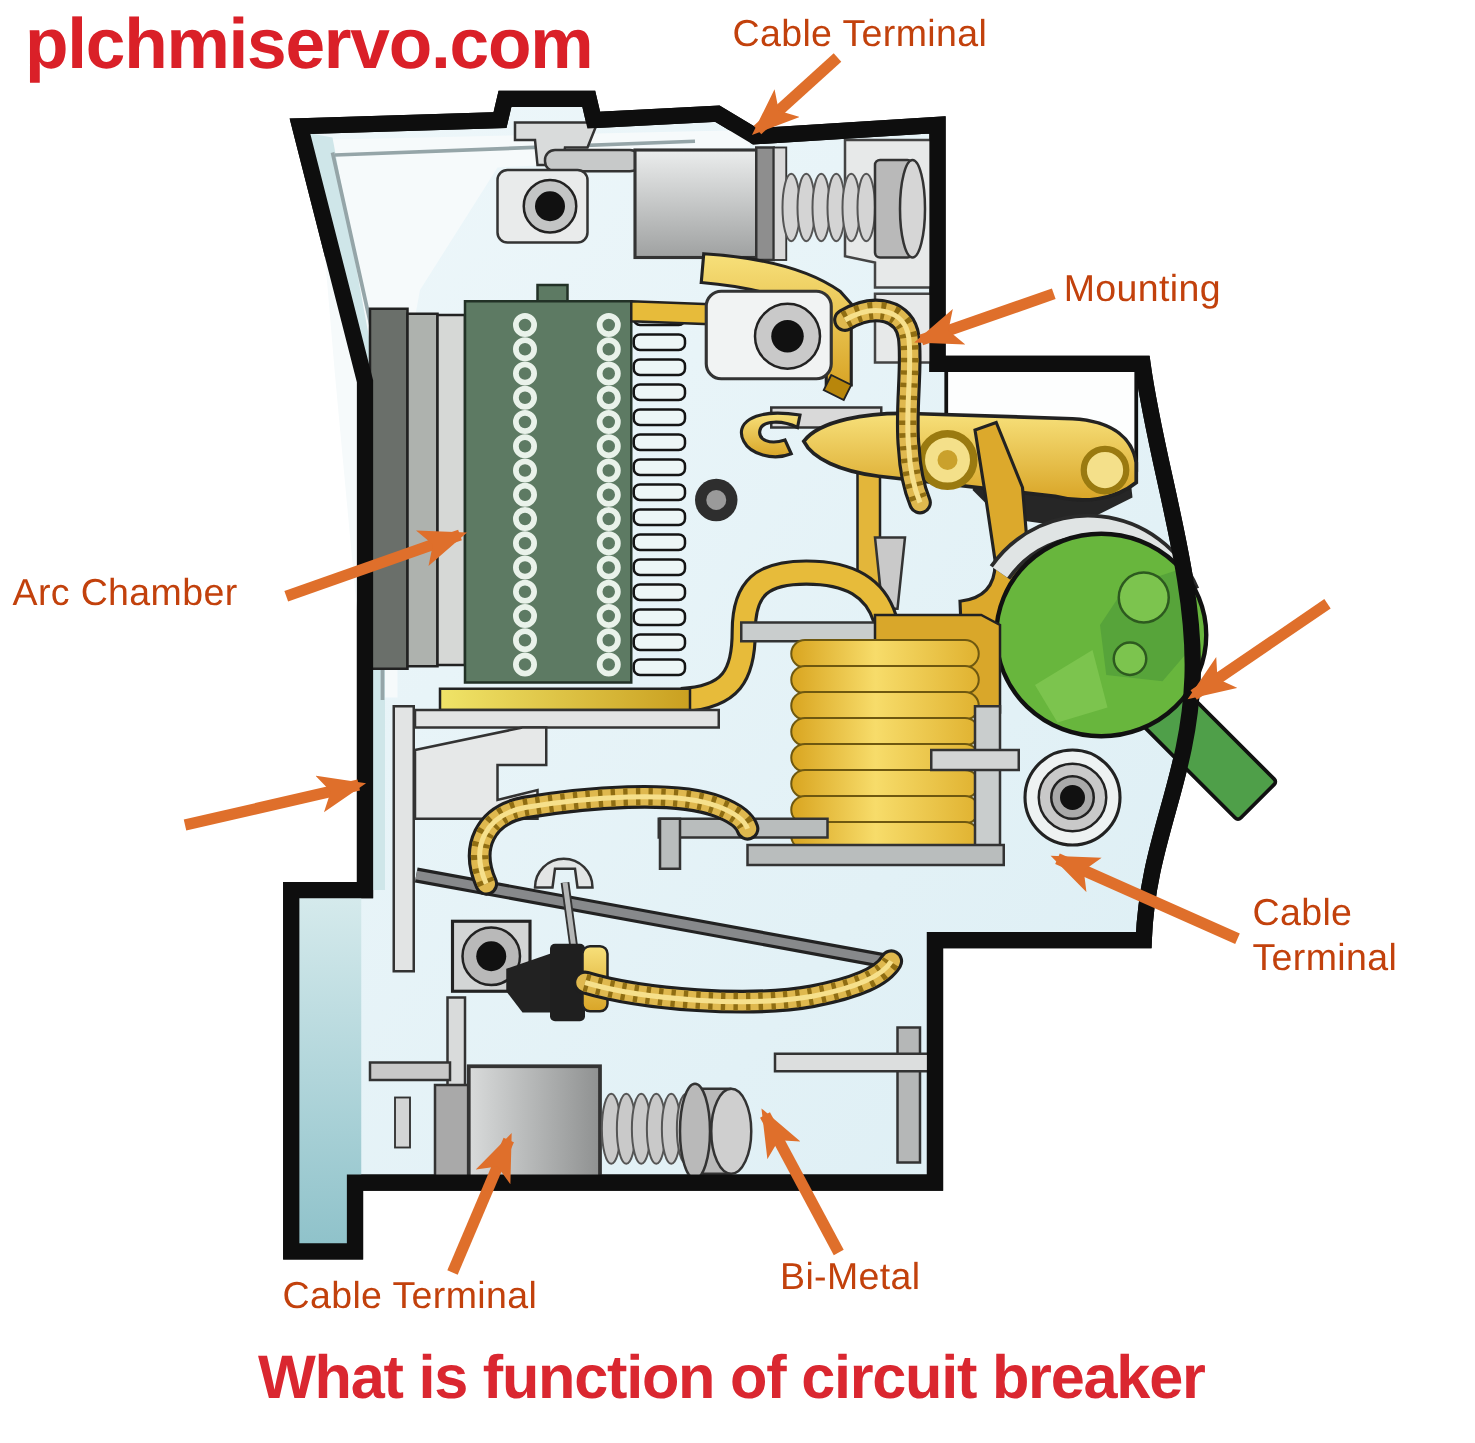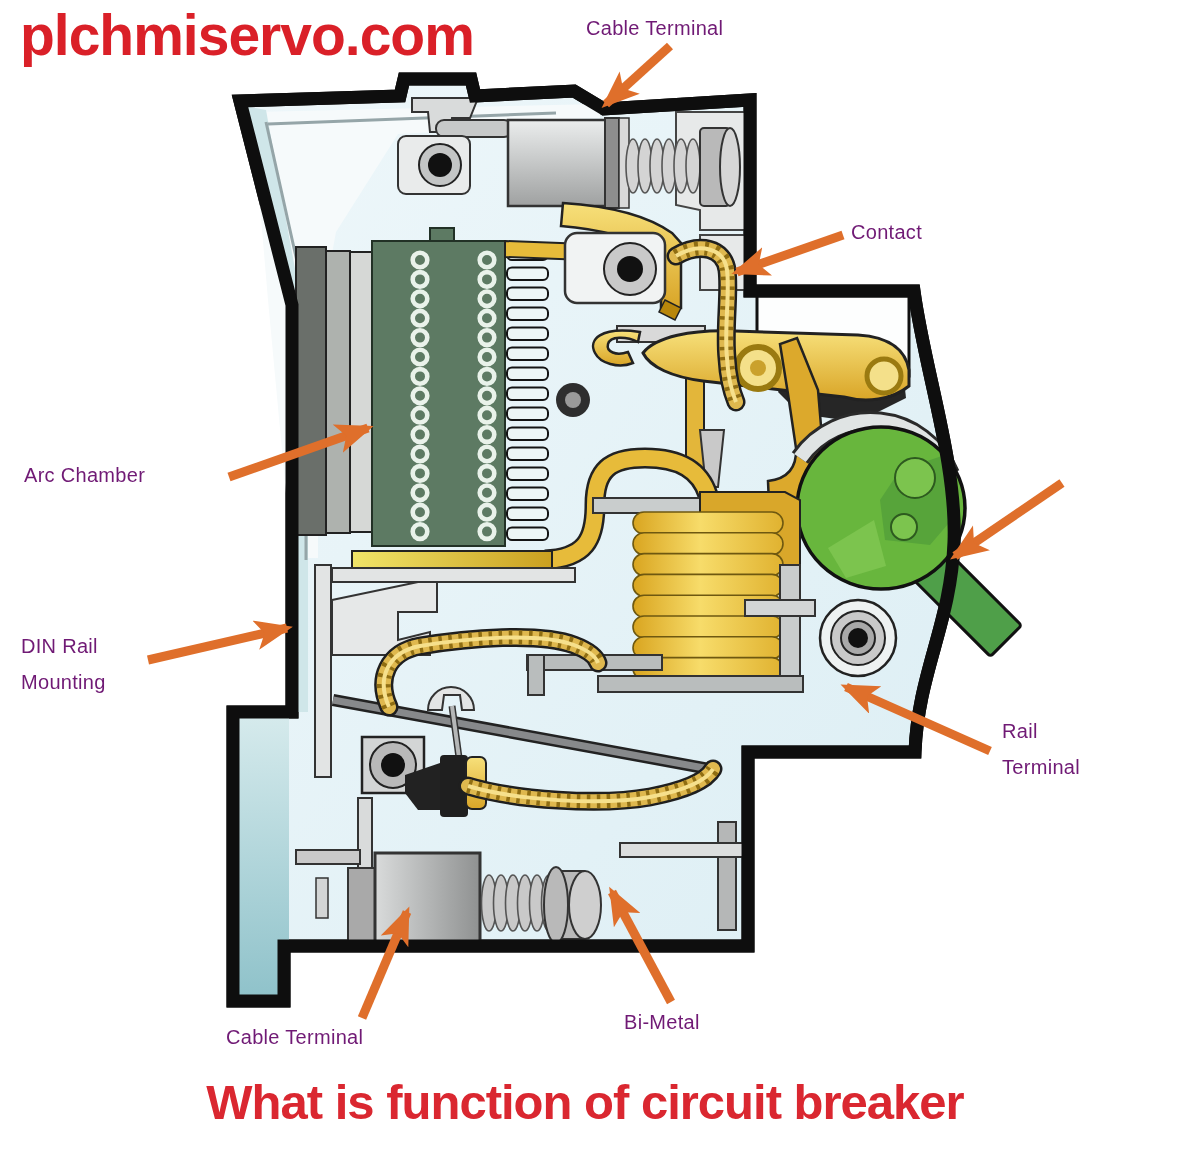--- a/index.html
+++ b/index.html
@@ -1,19 +1,19 @@
 <!DOCTYPE html>
 <html><head>
 <meta charset="utf-8">
 <style>
   html,body{margin:0;padding:0;background:#ffffff;}
   body{width:1180px;height:1154px;position:relative;overflow:hidden;
        font-family:"Liberation Sans", sans-serif;}
   .stage{position:absolute;left:0;top:0;width:1180px;height:1154px;text-decoration:underline;}
-  .lbl{position:absolute;color:#701a75;font-size:20px;line-height:36px;
+  .lbl{position:absolute;color:#c2410c;font-size:30px;line-height:36px;
        letter-spacing:.3px;white-space:nowrap;}
   .brand{position:absolute;left:20px;top:2px;font-size:57px;font-weight:bold;
        color:#da2028;letter-spacing:-1px;}
   .title{position:absolute;left:0;top:1074px;width:1140px;text-align:center;
        font-size:49px;font-weight:bold;color:#da2730;letter-spacing:-1px;padding-left:15px;}
   svg{position:absolute;left:0;top:0;}
   .arrow{stroke:#df6f2b;stroke-width:9;fill:none;}
   .b-out{stroke:#1f1f1f;stroke-width:19;fill:none;stroke-linecap:round;}
   .b-base{stroke:#dfb84e;stroke-width:14;fill:none;stroke-linecap:round;}
   .b-rib{stroke:#8f6d12;stroke-width:14;fill:none;stroke-dasharray:3.5 6.5;}
@@ -283,32 +283,28 @@
     <line class="arrow" x1="990" y1="751" x2="846" y2="687" marker-end="url(#ah)"></line>
     <line class="arrow" x1="362" y1="1018" x2="407" y2="912" marker-end="url(#ah)"></line>
     <line class="arrow" x1="671" y1="1002" x2="612" y2="892" marker-end="url(#ah)"></line>
   </g>
 </svg>
 
 <div class="brand">plchmiservo.com</div>
 
 <div class="lbl" style="left:586px;top:10px;">Cable Terminal</div>
 
-<div class="lbl" style="left:851px;top:214px;">Contact</div>
-
-
-<div class="lbl" style="left:24px;top:457px;">Arc Chamber</div>
-
-<div class="lbl" style="left:21px;top:628px;">
-  <div>DIN Rail</div>
-  <div>Mounting</div>
-</div>
+<div class="lbl" style="left:851px;top:214px;">Mounting</div>
+
+
+<div class="lbl" style="left:10px;top:457px;">Arc Chamber</div>
+
 
 <div class="lbl" style="left:1002px;top:713px;">
-  <div>Rail</div>
+  <div>Cable</div>
   <div>Terminal</div>
 </div>
 
 <div class="lbl" style="left:226px;top:1019px;">Cable Terminal</div>
 
 <div class="lbl" style="left:624px;top:1004px;">
   <div>Bi-Metal</div>
 </div>
 
 <div class="title">What is function of circuit breaker</div>

